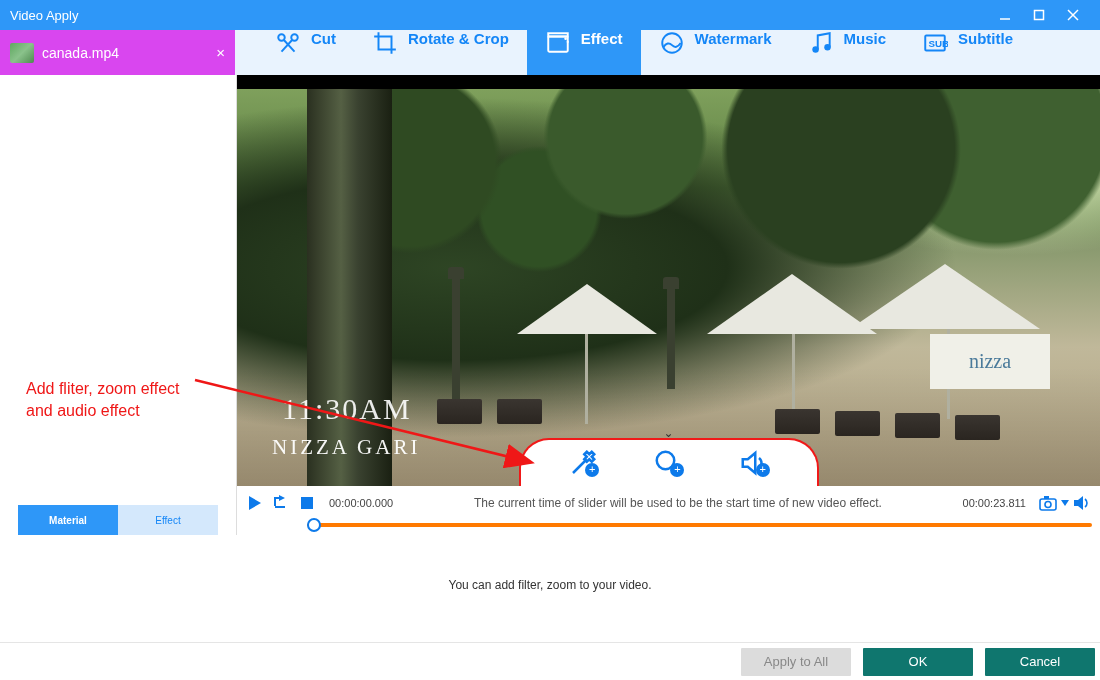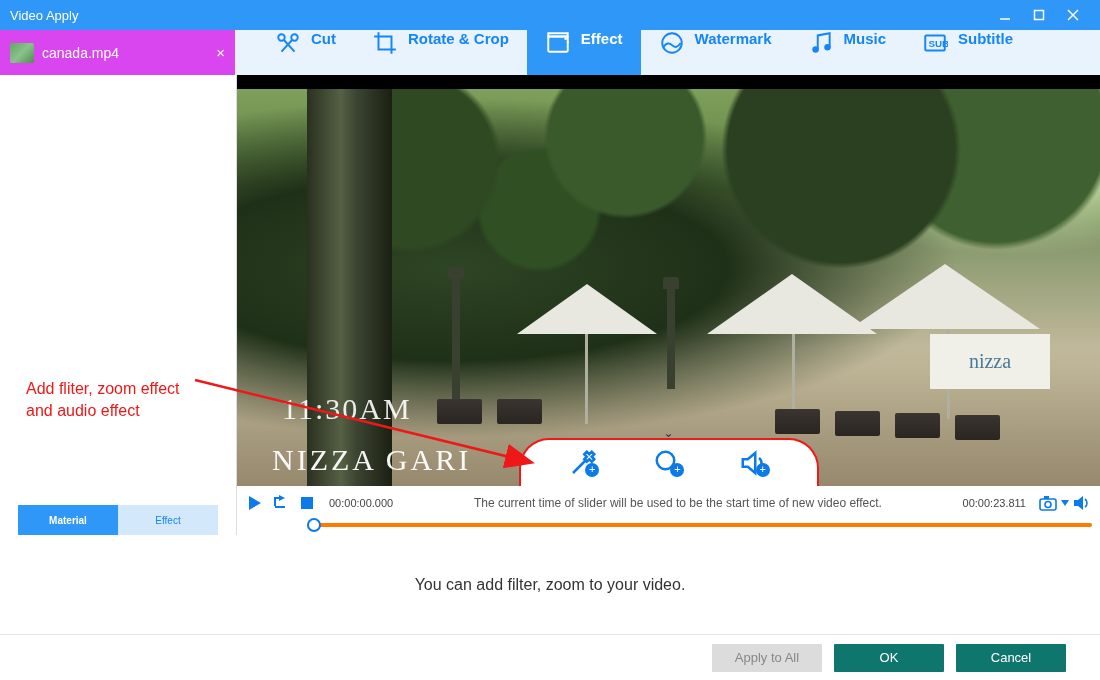--- a/index.html
+++ b/index.html
@@ -48,43 +48,43 @@
   radial-gradient(circle at 70% 25%, #2a4020 0 18%, transparent 19%),
   radial-gradient(circle at 88% 18%, #3f6030 0 14%, transparent 15%),
   radial-gradient(circle at 35% 50%, #305024 0 10%, transparent 11%); }
 .umbrella { position: absolute; width: 140px; height: 50px; background: #e8e8e0; clip-path: polygon(50% 0, 100% 100%, 0 100%); }
 .u-pole { position: absolute; width: 3px; background: #b0b0a0; }
 .lamp { position: absolute; width: 8px; height: 80px; background: #3a4030; }
 .lamp::before { content: ""; position: absolute; top: -12px; left: -4px; width: 16px; height: 12px; background: #3a4030; border-radius: 3px 3px 0 0; }
 .bench { position: absolute; width: 45px; height: 25px; background: linear-gradient(180deg, #3a3530 0%, #2a2520 100%); border-radius: 2px; }
 .sign { position: absolute; right: 50px; top: 245px; width: 120px; height: 55px; background: #f0f0e8; display: flex; align-items: center; justify-content: center; color: #4a7a9a; font-size: 20px; font-family: cursive; }
 .overlay-time { position: absolute; left: 45px; bottom: 60px; color: rgba(255,255,255,0.9); font-size: 30px; font-family: Georgia, serif; letter-spacing: 2px; }
-.overlay-title { position: absolute; left: 35px; bottom: 9px; color: rgba(255,255,255,0.95); font-size: 30px; font-family: Georgia, serif; letter-spacing: 3px; }
+.overlay-title { position: absolute; left: 35px; bottom: 26px; color: rgba(255,255,255,0.95); font-size: 21px; font-family: Georgia, serif; letter-spacing: 3px; }
 
 .effect-tray { position: absolute; left: 50%; bottom: 0; transform: translateX(-50%); width: 300px; height: 48px; background: #fff; border-radius: 30px 30px 0 0; display: flex; align-items: center; justify-content: space-around; border: 2px solid #f01919; border-bottom: none; padding: 0 20px; }
 .effect-btn { width: 40px; height: 40px; display: flex; align-items: center; justify-content: center; cursor: pointer; position: relative; }
 .effect-btn svg { stroke: #0d7aea; fill: none; stroke-width: 2; }
 .plus-badge { position: absolute; right: 4px; bottom: 6px; width: 14px; height: 14px; background: #0d7aea; border-radius: 50%; display: flex; align-items: center; justify-content: center; color: #fff; font-size: 11px; line-height: 1; }
 .tray-chevron { position: absolute; left: 50%; top: -14px; transform: translateX(-50%); color: #333; font-size: 12px; }
 
 .arrow-svg { position: absolute; left: 0; top: 320px; width: 560px; height: 180px; pointer-events: none; z-index: 5; }
 
 .player-bar { height: 35px; display: flex; align-items: center; padding: 0 8px; gap: 6px; font-size: 11px; color: #444; }
 .pbtn { width: 20px; height: 20px; display: flex; align-items: center; justify-content: center; cursor: pointer; }
 .pbtn svg { fill: #0d7aea; }
 .hint { flex: 1; text-align: center; color: #555; font-size: 12px; }
 .slider-row { display: flex; align-items: center; padding: 0 8px 4px 70px; gap: 8px; height: 16px; }
 .slider { flex: 1; height: 4px; background: #ff7a00; position: relative; border-radius: 2px; }
 .slider-thumb { position: absolute; left: 0; top: -5px; width: 14px; height: 14px; background: #fff; border: 2px solid #0d7aea; border-radius: 50%; }
 .right-ctrls { display: flex; align-items: center; gap: 2px; margin-left: 6px; }
 .right-ctrls svg { fill: #0d7aea; }
 
-.midmsg { height: 100px; display: flex; align-items: center; justify-content: center; font-size: 16px; color: #333; }
-
-.footer { position: absolute; bottom: 0; left: 0; right: 0; height: 46px; display: flex; align-items: center; justify-content: flex-end; gap: 12px; padding: 0 34px; border-top: 1px solid #e5e5e5; background: #fff; }
+.midmsg { height: 100px; display: flex; align-items: center; justify-content: center; font-size: 12px; color: #333; }
+
+.footer { position: absolute; bottom: 0; left: 0; right: 0; height: 38px; display: flex; align-items: center; justify-content: flex-end; gap: 12px; padding: 0 5px; border-top: 1px solid #e5e5e5; background: #fff; }
 .btn { min-width: 110px; height: 28px; display: flex; align-items: center; justify-content: center; font-size: 13px; cursor: pointer; border-radius: 1px; }
 .btn-disabled { background: #dcdcdc; color: #888; }
 .btn-primary { background: #0f766e; color: #fff; }
 </style>
 </head>
 <body>
 
 <div class="titlebar">
   <span>Video Apply</span>
   <span class="spacer"></span>

